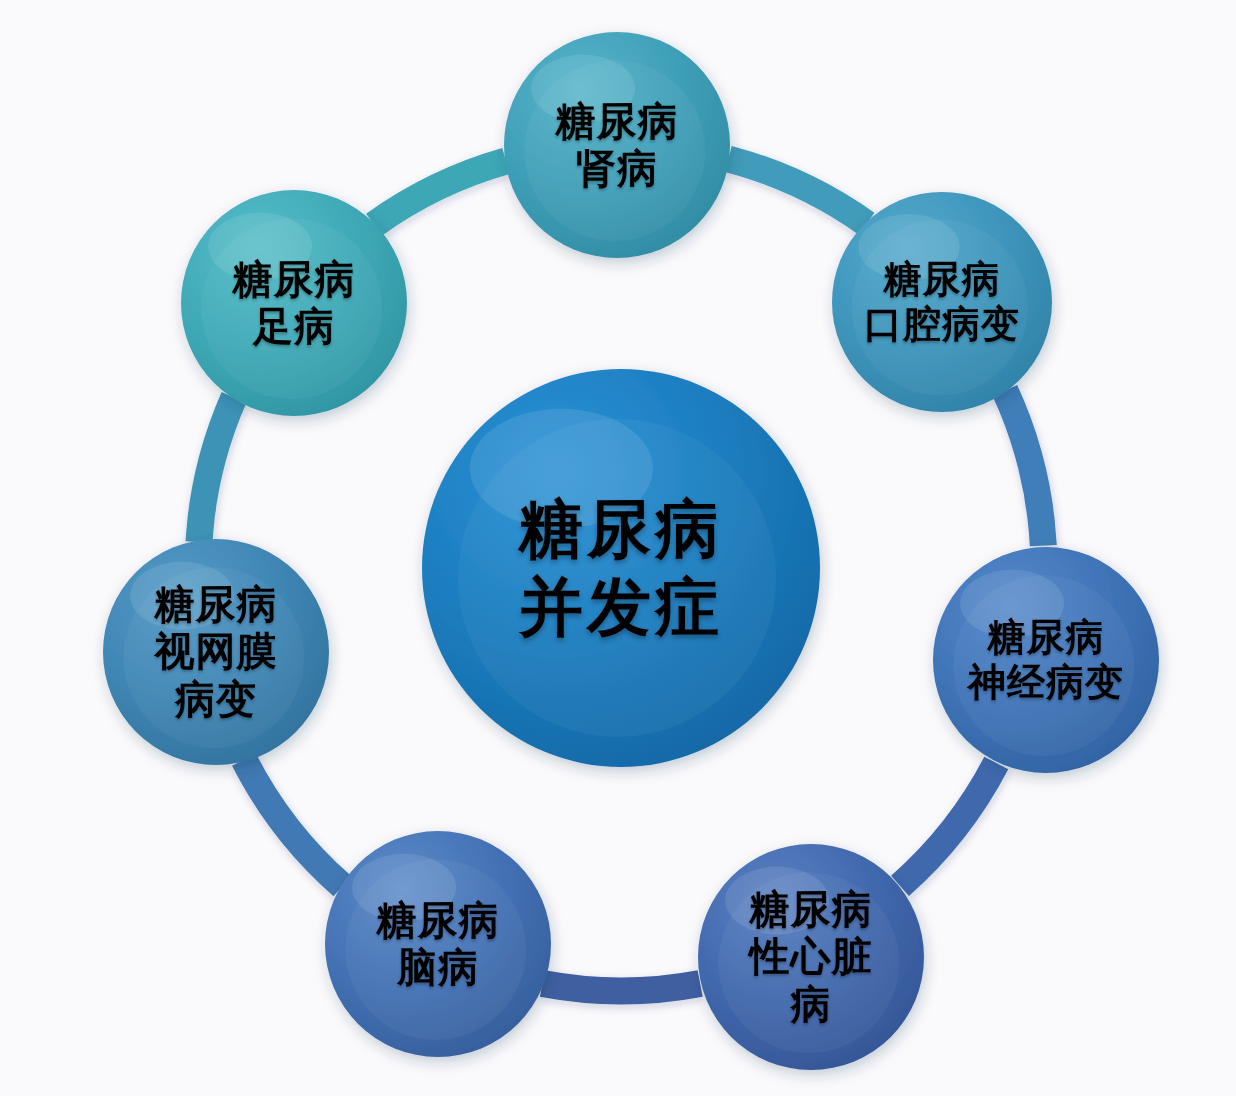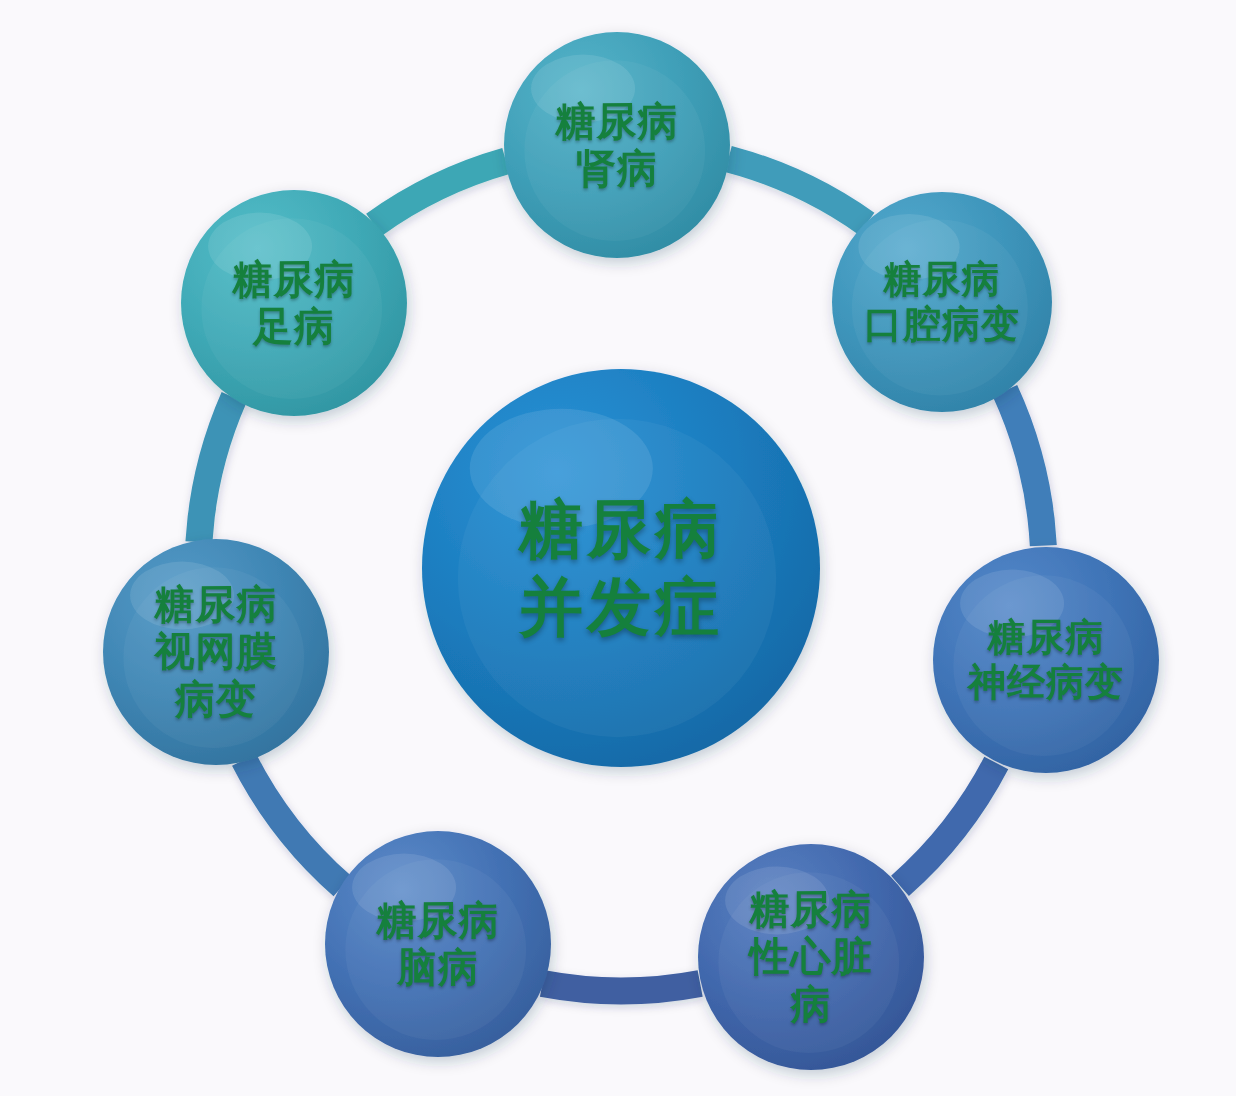--- a/index.html
+++ b/index.html
@@ -9,21 +9,21 @@
     background:#faf9fc;
     font-family:"DejaVu Sans","Liberation Sans",sans-serif;
     overflow:hidden;
     position:relative;
   }
   #diagram{
     position:absolute;left:0;top:0;width:1236px;height:1096px;
   }
   .node-label{
     position:absolute;
-    color:#15803d;
+    color:#000000;
     text-align:center;
     font-weight:bold;
     letter-spacing:1px;
     line-height:1.18;
     text-shadow:0 2px 3px rgba(0,0,0,0.28);
     pointer-events:none;
     white-space:pre-line;
     display:flex;
     align-items:center;
     justify-content:center;

